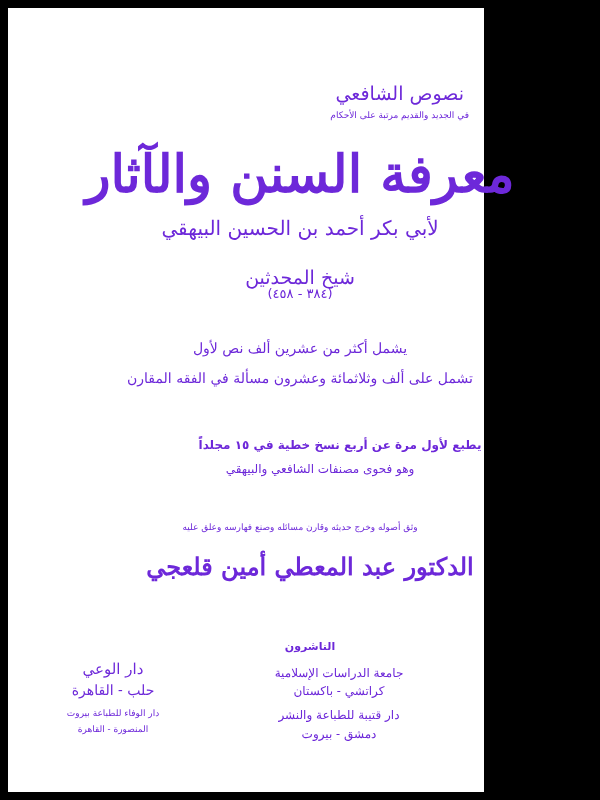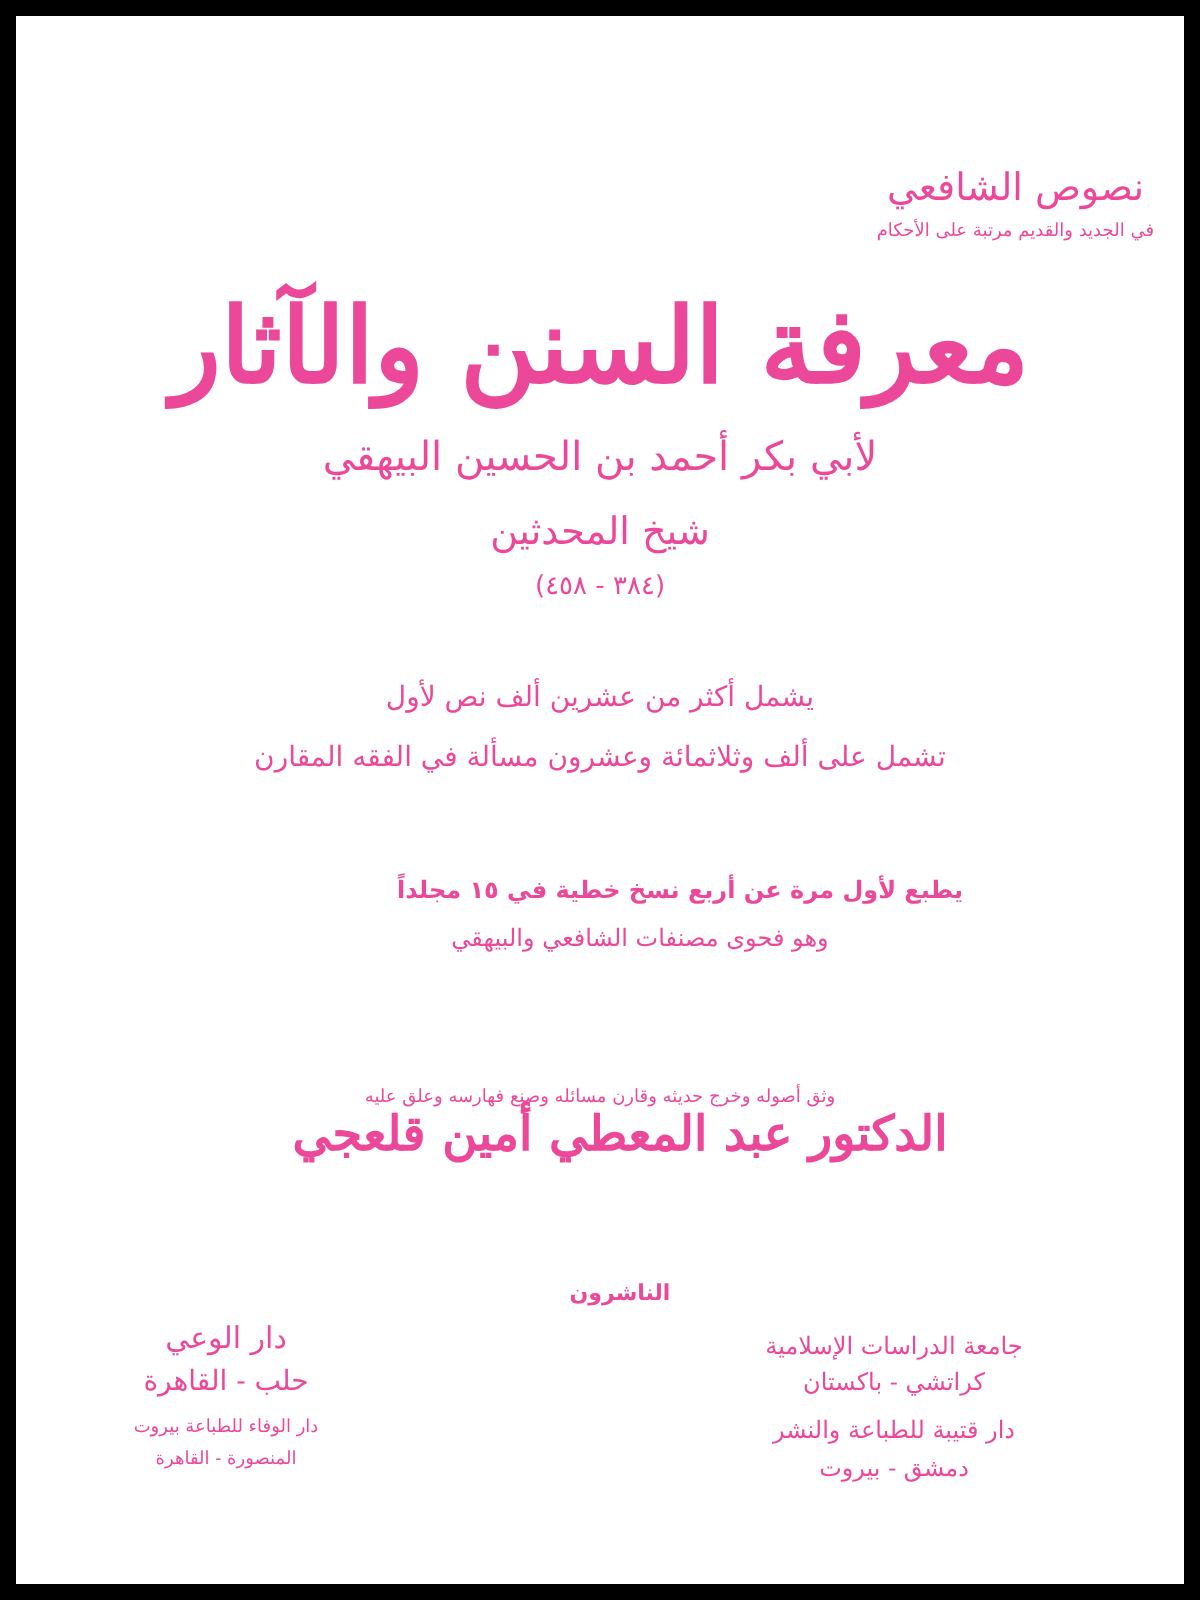--- a/index.html
+++ b/index.html
@@ -2,36 +2,36 @@
 <html><head>
   <meta charset="utf-8">
   <style>
     html, body { margin: 0; padding: 0; }
     body {
       width: 600px; height: 800px; background: #000;
       position: relative; overflow: hidden;
       font-family: "DejaVu Sans", sans-serif;
     }
     .page {
-      position: absolute; left: 8px; top: 8px; width: 584px; height: 784px;
-      background: #fff; color: #ec4899;
+      position: absolute; left: 8px; top: 8px; width: 476px; height: 784px;
+      background: #fff; color: #6d28d9;
     }
     .abs { position: absolute; white-space: nowrap; direction: rtl; }
     .center { left: 0; width: 584px; text-align: center; }
     .series-title { right: 20px; top: 74px; font-size: 19px; font-family: "DejaVu Serif", serif; }
     .series-sub { right: 15px; top: 102px; font-size: 9px; font-family: "DejaVu Serif", serif; }
     .main-title { top: 135px; font-size: 52px; font-weight: bold; font-family: "DejaVu Serif", serif; letter-spacing: -1px; }
     .author { top: 208px; font-size: 20px; font-family: "DejaVu Serif", serif; }
-    .honorific { top: 246px; font-size: 19px; font-family: "DejaVu Serif", serif; }
+    .honorific { top: 258px; font-size: 19px; font-family: "DejaVu Serif", serif; }
     .dates { top: 278px; font-size: 13px; font-family: "DejaVu Sans", sans-serif; }
     .desc1 { top: 332px; font-size: 14px; font-family: "DejaVu Serif", serif; }
     .desc2 { top: 362px; font-size: 14px; font-family: "DejaVu Serif", serif; }
     .note1 { top: 430px; font-size: 12px; font-weight: bold; font-family: "DejaVu Sans", sans-serif; left: 40px; }
     .note2 { top: 454px; font-size: 12px; font-family: "DejaVu Sans", sans-serif; left: 20px; }
-    .editor-credit { top: 514px; font-size: 9px; font-family: "DejaVu Serif", serif; margin-top: 21px; }
+    .editor-credit { top: 514px; font-size: 9px; font-family: "DejaVu Serif", serif; }
     .editor-name { top: 544px; font-size: 24px; font-weight: bold; font-family: "DejaVu Serif", serif; left: 10px; }
     .publishers-label { top: 632px; font-size: 11px; font-weight: bold; font-family: "DejaVu Sans", sans-serif; left: 10px; }
     .pub-right { right: 145px; text-align: center; font-family: "DejaVu Serif", serif; transform: translateX(50%); }
     .pub-left { left: 105px; text-align: center; font-family: "DejaVu Serif", serif; transform: translateX(-50%); }
     .p-r1 { top: 658px; font-size: 12px; }
     .p-r2 { top: 676px; font-size: 12px; }
     .p-r3 { top: 700px; font-size: 12px; }
     .p-r4 { top: 719px; font-size: 12px; }
     .p-l1 { top: 652px; font-size: 15px; }
     .p-l2 { top: 674px; font-size: 14px; }

